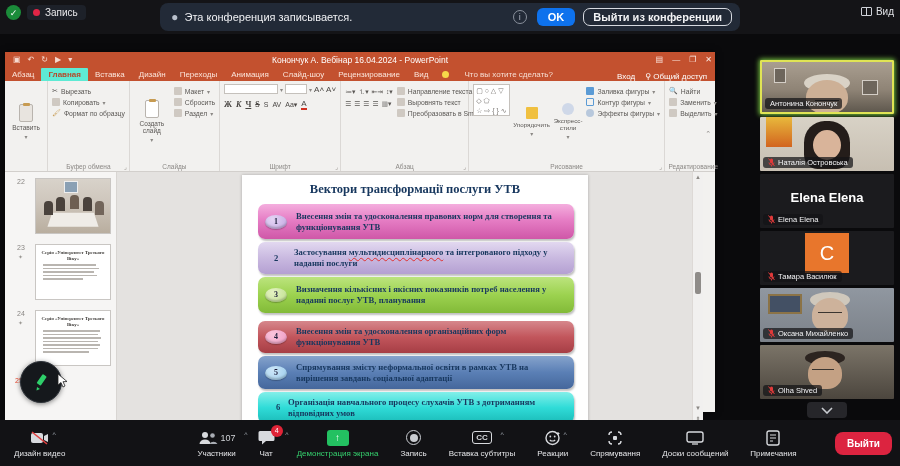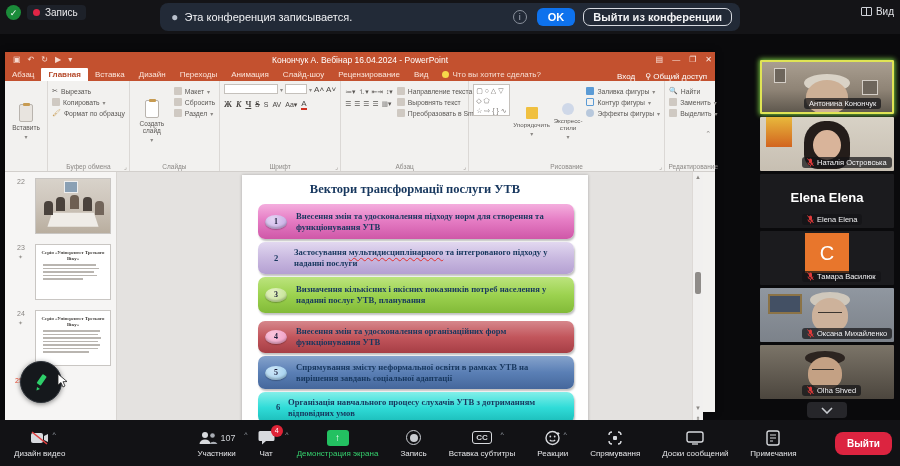--- a/index.html
+++ b/index.html
@@ -25,22 +25,22 @@
     background:linear-gradient(90deg, transparent 45%, #cfd2d8 45%, #cfd2d8 55%, transparent 55%); }
 
   
   .ppt { position:absolute; left:5px; top:52px; width:710px; height:360px; background:#f2f1ef; box-shadow:0 0 6px rgba(0,0,0,.6); }
   .ppt-titlebar { position:absolute; left:0; top:0; width:100%; height:15px; background:#c3512f; display:flex; align-items:center; color:#fff; }
   .qat { display:flex; gap:7px; margin-left:8px; font-size:8px; color:#f6d9cf; }
   .ppt-title { position:absolute; left:0; right:0; text-align:center; font-size:8.5px; color:#fff; }
   .win-btns { position:absolute; right:3px; top:0; display:flex; gap:9px; font-size:8px; color:#fbe9e2; align-items:center; height:15px; }
   .ppt-menurow { position:absolute; left:0; top:15px; width:100%; height:14px; background:#c3512f; display:flex; align-items:flex-end; }
   .ppt-tab { color:#fbe4da; font-size:8px; padding:2px 7px 2px; }
-  .ppt-tab.active { background:#ffffff; color:#b5492a; font-weight:bold; border-radius:1px 1px 0 0; }
-  .tellme { display:flex; align-items:center; gap:3px; color:#f6ddd2; font-size:8px; padding:2px 7px; }
+  .ppt-tab.active { background:#5eead4; color:#b5492a; font-weight:bold; border-radius:1px 1px 0 0; }
+  .tellme { display:flex; align-items:center; gap:15px; color:#f6ddd2; font-size:8px; padding:2px 7px; }
   .bulb { width:7px; height:7px; border-radius:50%; background:#f7d84a; display:inline-block; }
   .menu-right { margin-left:auto; display:flex; gap:10px; align-items:center; padding-right:8px; color:#fff; font-size:8px; }
 
   
   .ribbon { position:absolute; left:0; top:29px; width:100%; height:91px; background:#f2f1ef; border-bottom:1px solid #d2cfcc; display:flex; }
   .rgroup { position:relative; height:100%; border-right:1px solid #dbd8d5; padding:3px 4px 12px; display:flex; gap:4px; }
   .glabel { position:absolute; bottom:1px; left:0; right:0; text-align:center; font-size:6.5px; color:#8b8885; }
   .bigbtn { display:flex; flex-direction:column; align-items:center; justify-content:center; gap:2px; width:34px; font-size:6.5px; color:#5a5754; text-align:center; }
   .clip-ic { width:14px; height:18px; background:#e8e4df; border:1px solid #b9b4ae; border-radius:2px; position:relative; }
   .clip-ic:before { content:""; position:absolute; left:3px; top:-2px; width:7px; height:3px; background:#c79b52; border-radius:1px; }
@@ -107,21 +107,21 @@
   .zoomline i { position:absolute; left:22px; top:-3px; width:2px; height:7px; background:#7c7976; }
 
   
   .anno-btn { position:absolute; left:20px; top:361px; width:42px; height:42px; border-radius:50%; background:#15181c; border:1px solid #2c3138; display:flex; align-items:center; justify-content:center; box-shadow:0 1px 5px rgba(0,0,0,.5); }
   .cursor-arrow { position:absolute; left:57px; top:373px; }
 
   
   .sidebar { position:absolute; left:758px; top:56px; width:138px; height:360px; }
   .tile { position:absolute; left:2px; width:134px; height:54px; background:#1b1b1e; overflow:hidden; border-radius:1px; }
   .tile.active { border:2px solid #e0e455; box-shadow:0 0 5px 1px #7ac943; }
-  .nameplate { position:absolute; left:3px; bottom:3px; background:rgba(20,20,22,.72); border-radius:3px; padding:1px 5px; display:flex; align-items:center; gap:3px; color:#f2f2f4; font-size:7.5px; white-space:nowrap;margin-left:39px; }
+  .nameplate { position:absolute; left:3px; bottom:3px; background:rgba(20,20,22,.72); border-radius:3px; padding:1px 5px; display:flex; align-items:center; gap:3px; color:#f2f2f4; font-size:7.5px; white-space:nowrap; }
   .bigname { position:absolute; left:0; right:0; top:16px; text-align:center; color:#fff; font-weight:bold; font-size:13px; }
   .avatar-sq { position:absolute; left:50%; top:2px; transform:translateX(-50%); width:44px; height:40px; background:#e8762c; display:flex; align-items:center; justify-content:center; color:#fff; font-size:20px; }
   .collapse-btn { position:absolute; left:50%; transform:translateX(-50%); top:346px; width:40px; height:16px; background:#26262a; border-radius:4px; display:flex; align-items:center; justify-content:center; }
   
   .v1 { background:linear-gradient(180deg,#a99e90 0%,#8f8476 55%,#5f584e 100%); }
   .v1 .head { position:absolute; left:44px; top:18px; width:42px; height:34px; border-radius:50% 50% 45% 45%; background:#cdb096; }
   .v1 .hair { position:absolute; left:42px; top:12px; width:46px; height:18px; border-radius:50%; background:#d9d2c6; }
   .v1 .frame { position:absolute; width:12px; height:15px; background:#6e665c; border:1px solid #d4cec6; }
   .v2 { background:linear-gradient(180deg,#d8d2c6 0%,#c7bfb2 100%); }
   .v2 .poster { position:absolute; left:6px; top:0; width:26px; height:30px; background:linear-gradient(180deg,#e8b93c,#d2641f); }
@@ -423,21 +423,21 @@
         <div class="mbar" style="background:#c2565c;"></div>
 
       </div>
     </div>
 
     <div class="slidearea">
       <div class="slide">
         <div class="s-title">Вектори трансформації послуги УТВ</div>
         <div class="bar bar1">
           <span class="circ c1">1</span>
-          <span>Внесення змін та удосконалення підходу норм для створення та функціонування УТВ</span>
+          <span>Внесення змін та удосконалення правових норм для створення та функціонування УТВ</span>
         </div>
         <div class="bar bar2">
           <span class="plainnum">2</span>
           <span><span>Застосування </span><span class="misspell">мультидисциплінарного</span><span> та інтегрованого підходу у наданні послуги</span></span>
         </div>
         <div class="bar bar3">
           <span class="circ c3">3</span>
           <span>Визначення кількісних і якісних показників потреб населення у наданні послуг УТВ, планування</span>
         </div>
         <div class="bar bar4">

